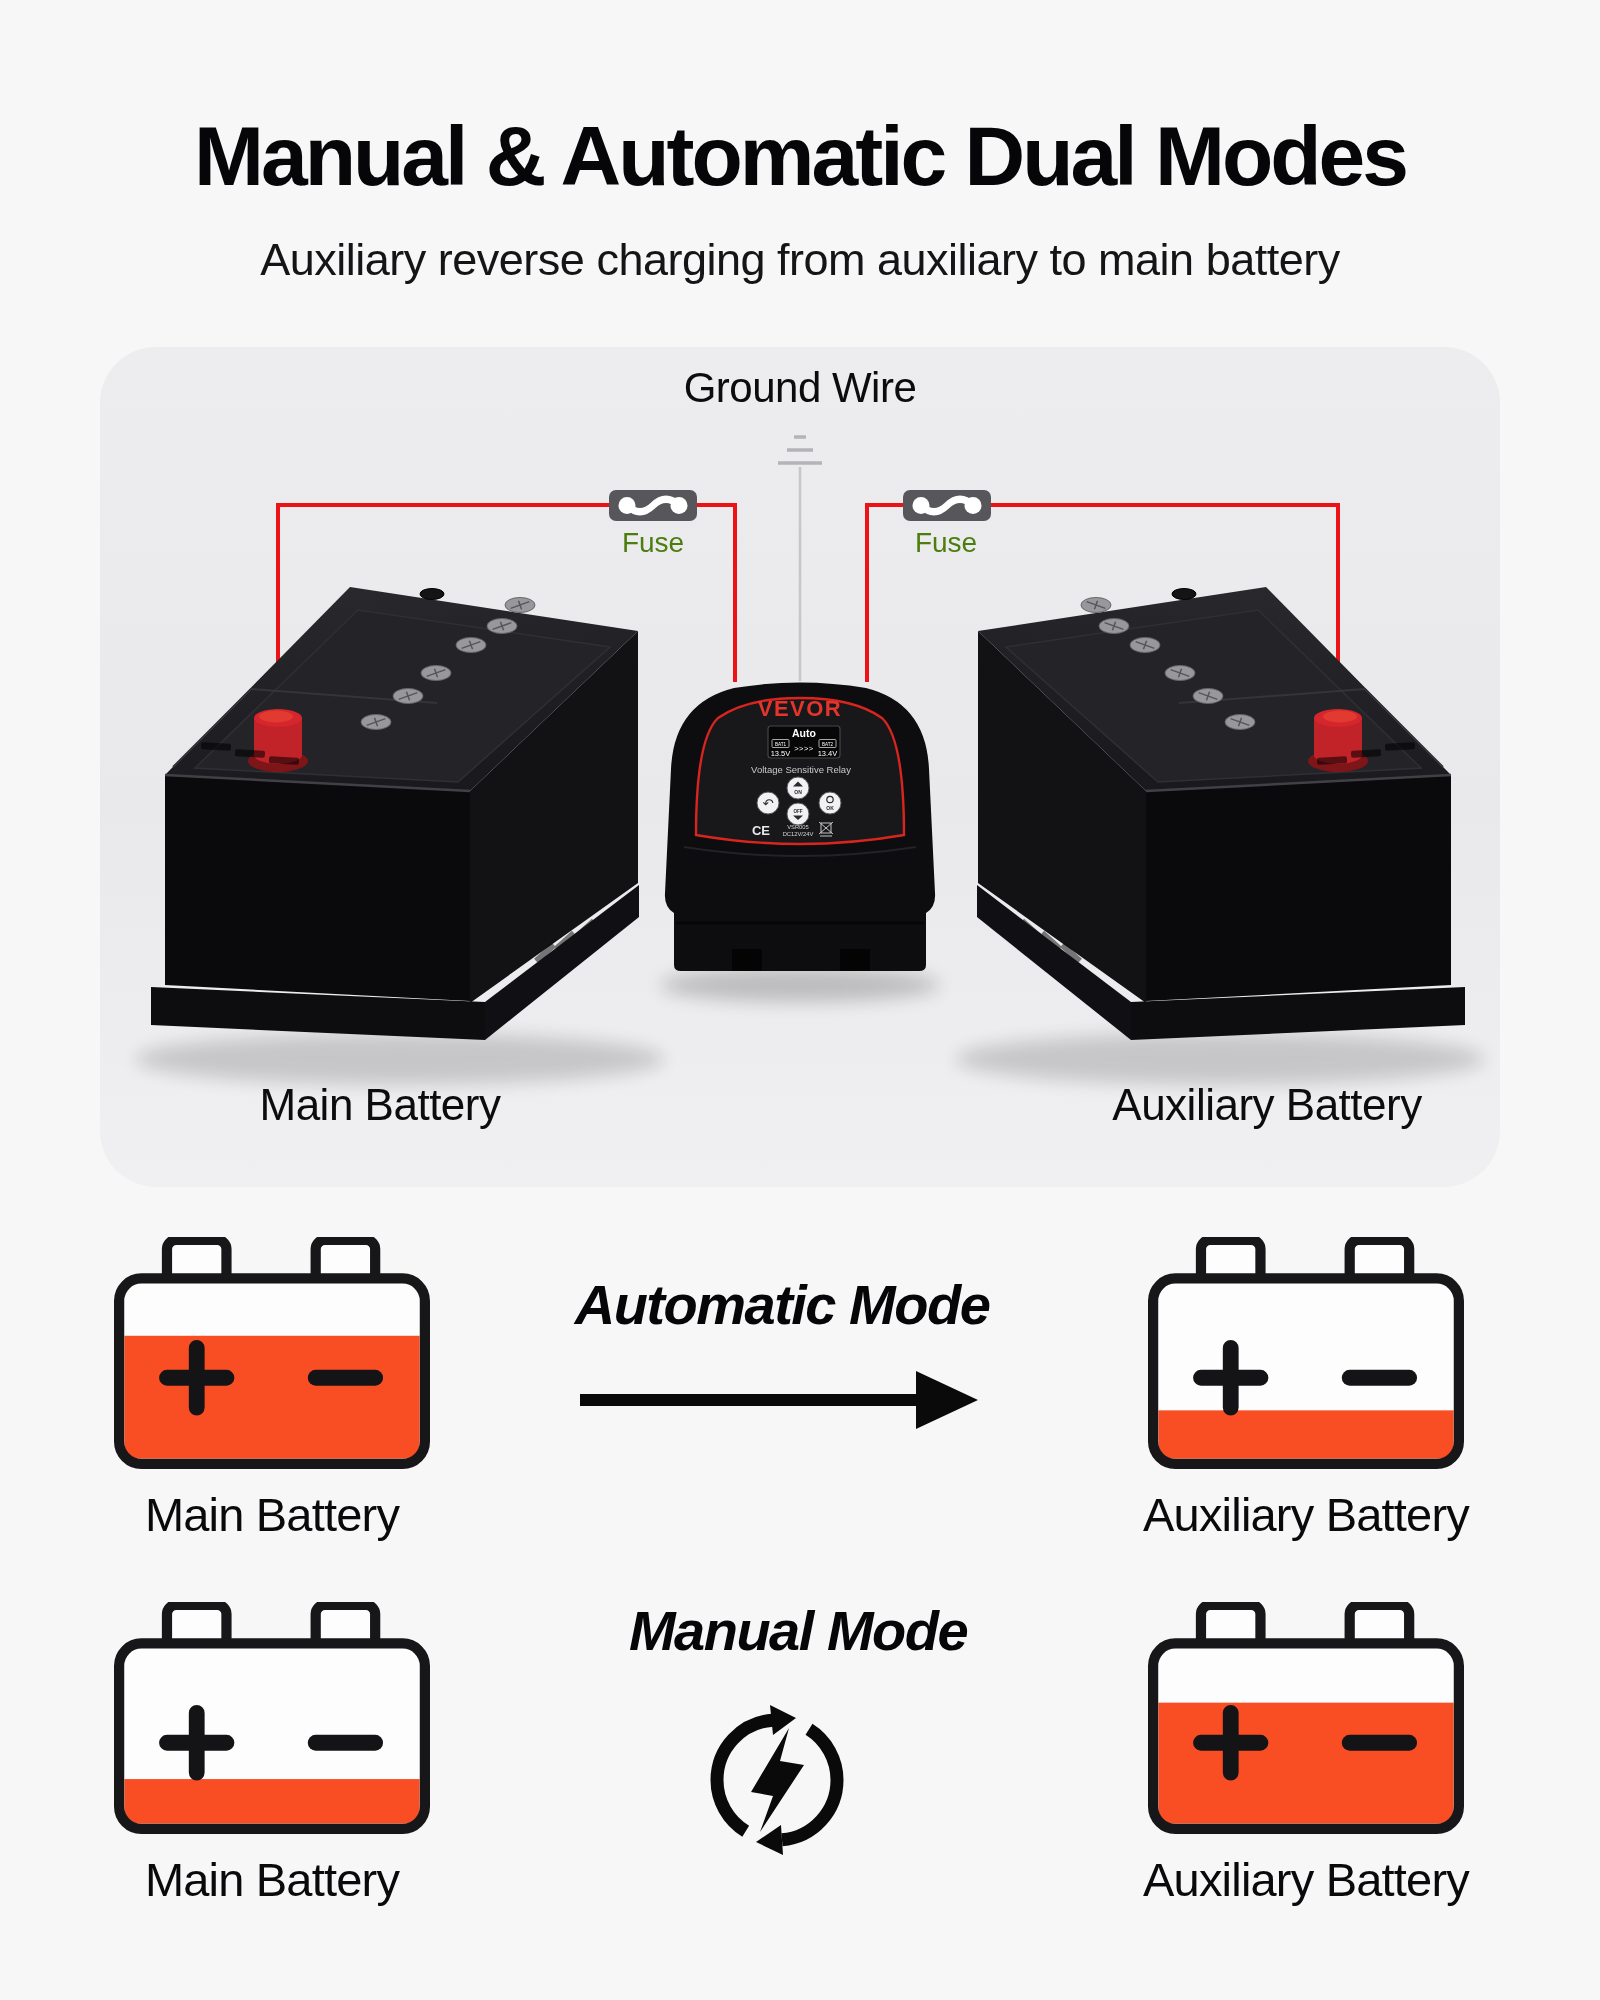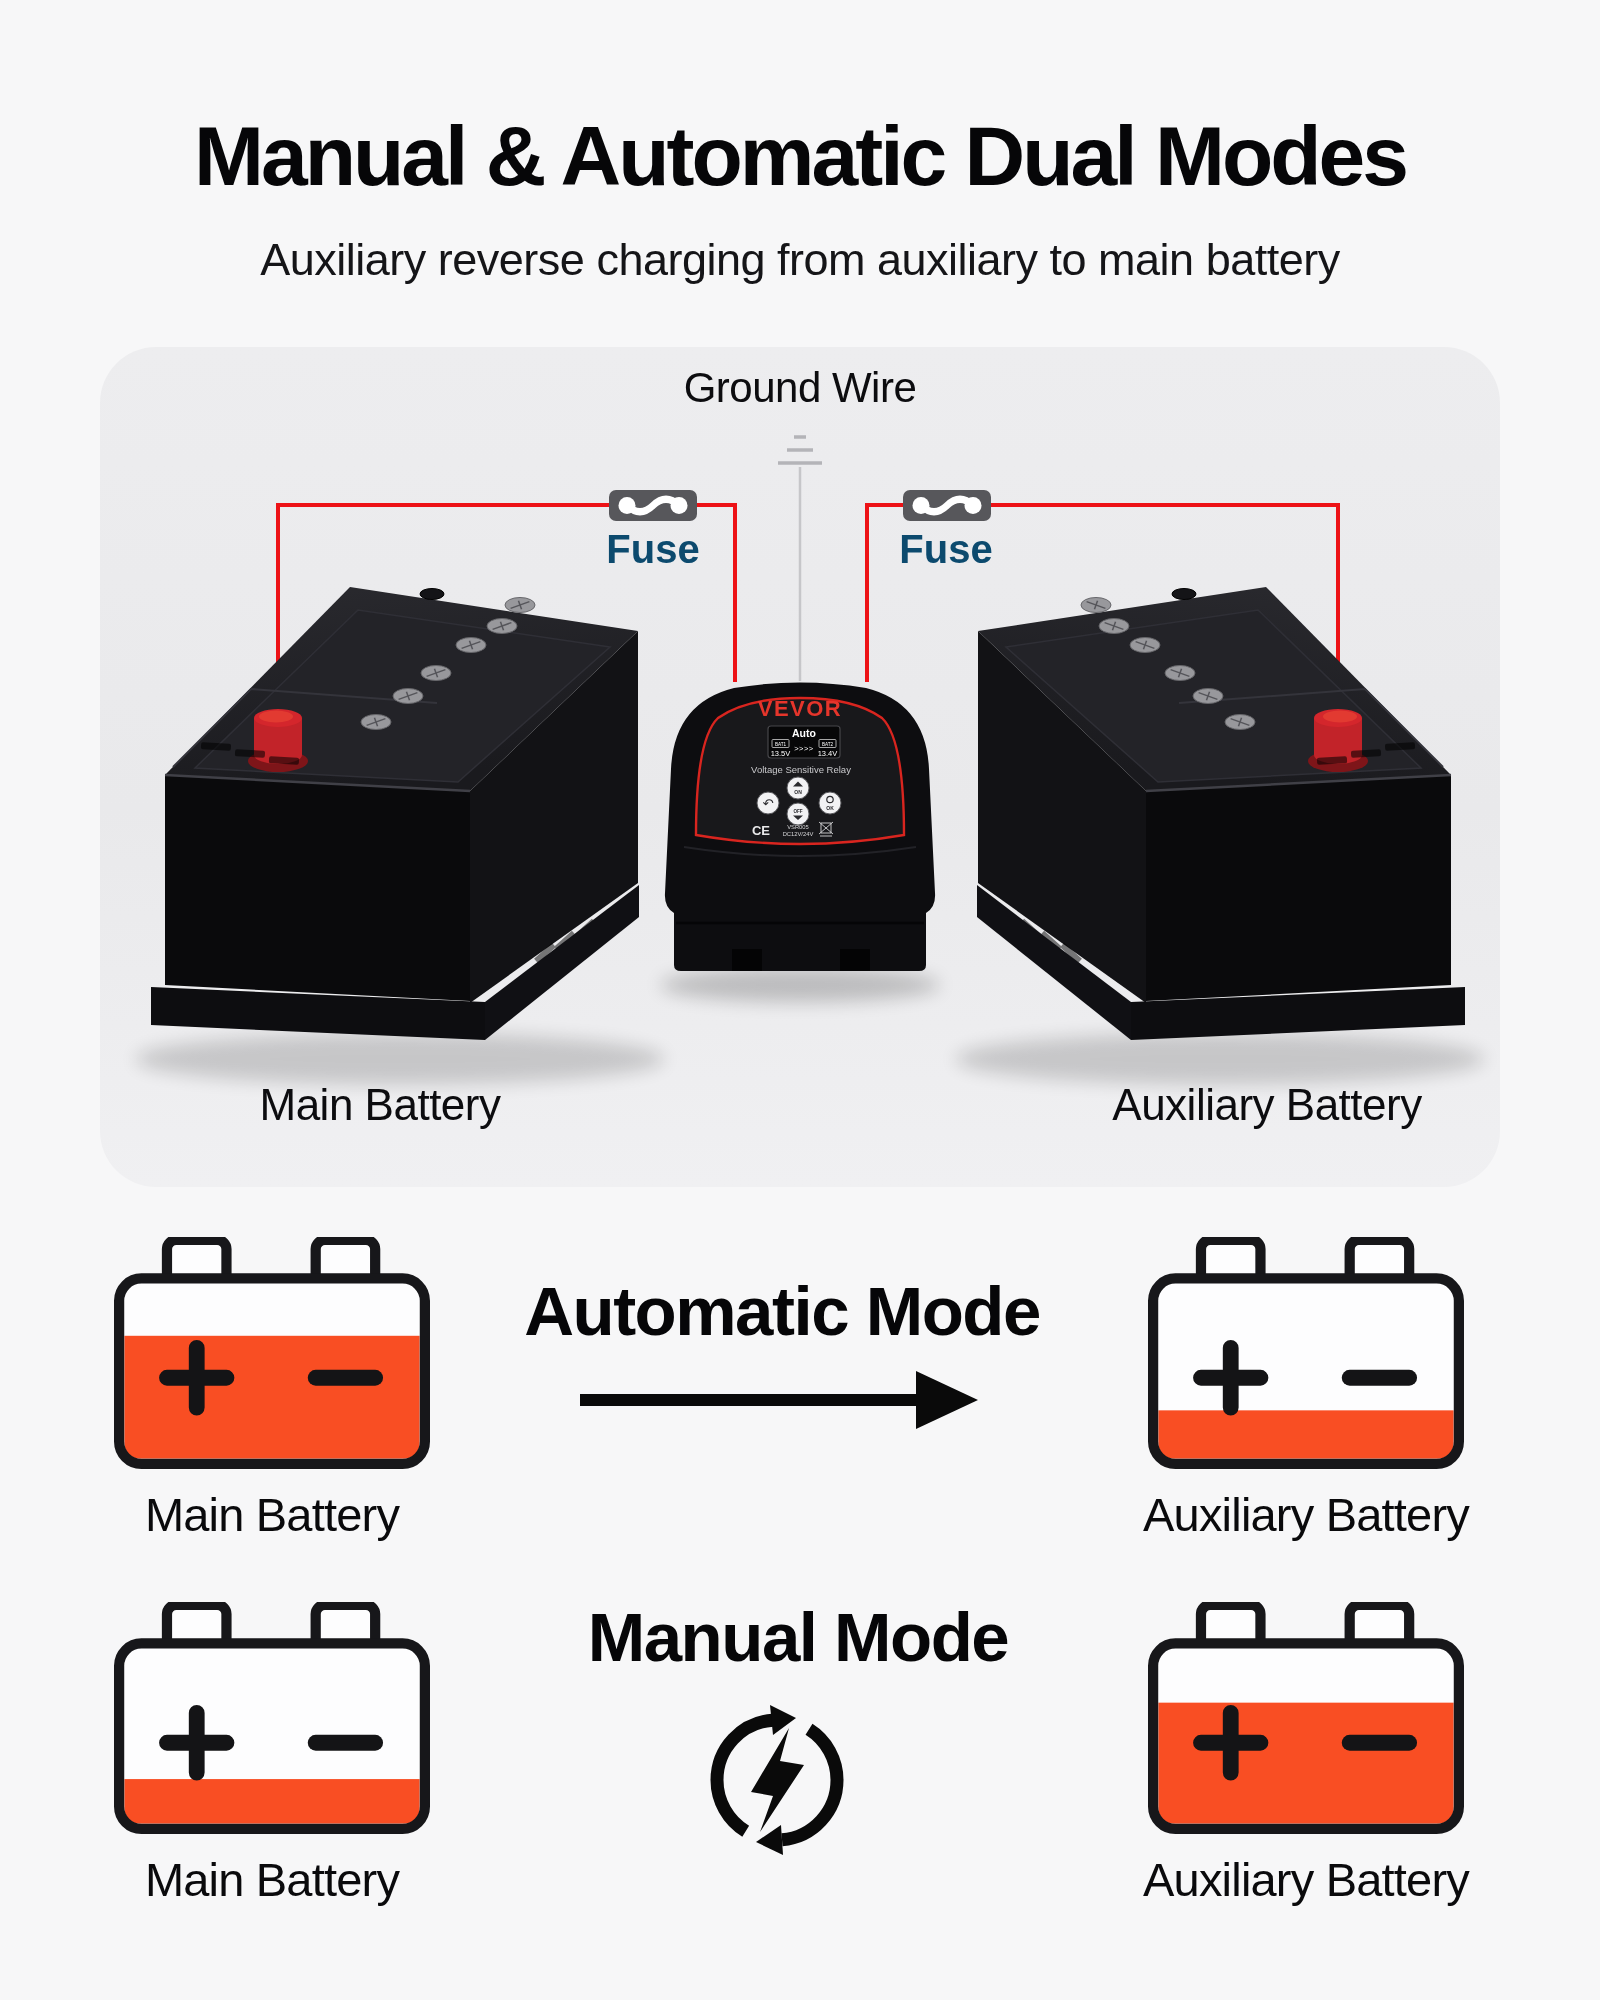--- a/index.html
+++ b/index.html
@@ -18,23 +18,23 @@
   }
   .page-subtitle{
     left:0;top:234px;width:1600px;
     font-size:45px;font-weight:400;letter-spacing:-0.5px;color:#151518;
   }
   .panel{
     left:100px;top:347px;width:1400px;height:840px;border-radius:56px;
     background:linear-gradient(180deg,#ededef 0%,#e9e9eb 55%,#f0f0f2 100%);
   }
   .diagram-label{font-size:42px;font-weight:500;color:#0c0c0f;letter-spacing:-0.5px;}
-  .fuse-label{font-size:40px;font-weight:700;color:#0c4a6e;}
+  .fuse-label{font-size:28px;font-weight:400;color:#4d7c0f;}
   .photo-label{font-size:44px;font-weight:400;color:#0c0c0f;letter-spacing:-0.5px;}
-  .mode-title{font-size:69px;font-weight:800;letter-spacing:-1.5px;color:#060608;}
+  .mode-title{font-size:56px;font-weight:800;letter-spacing:-1.5px;color:#060608;font-style:italic;}
   .icon-label{font-size:47px;font-weight:500;letter-spacing:-0.8px;color:#0a0a0c;}
   svg{display:block;}
   svg text{font-family:"Liberation Sans","DejaVu Sans",sans-serif;}
 </style>
 </head>
 <body>
 
 <div class="abs ctr page-title">Manual &amp; Automatic Dual Modes</div>
 <div class="abs ctr page-subtitle">Auxiliary reverse charging from auxiliary to main battery</div>
 

